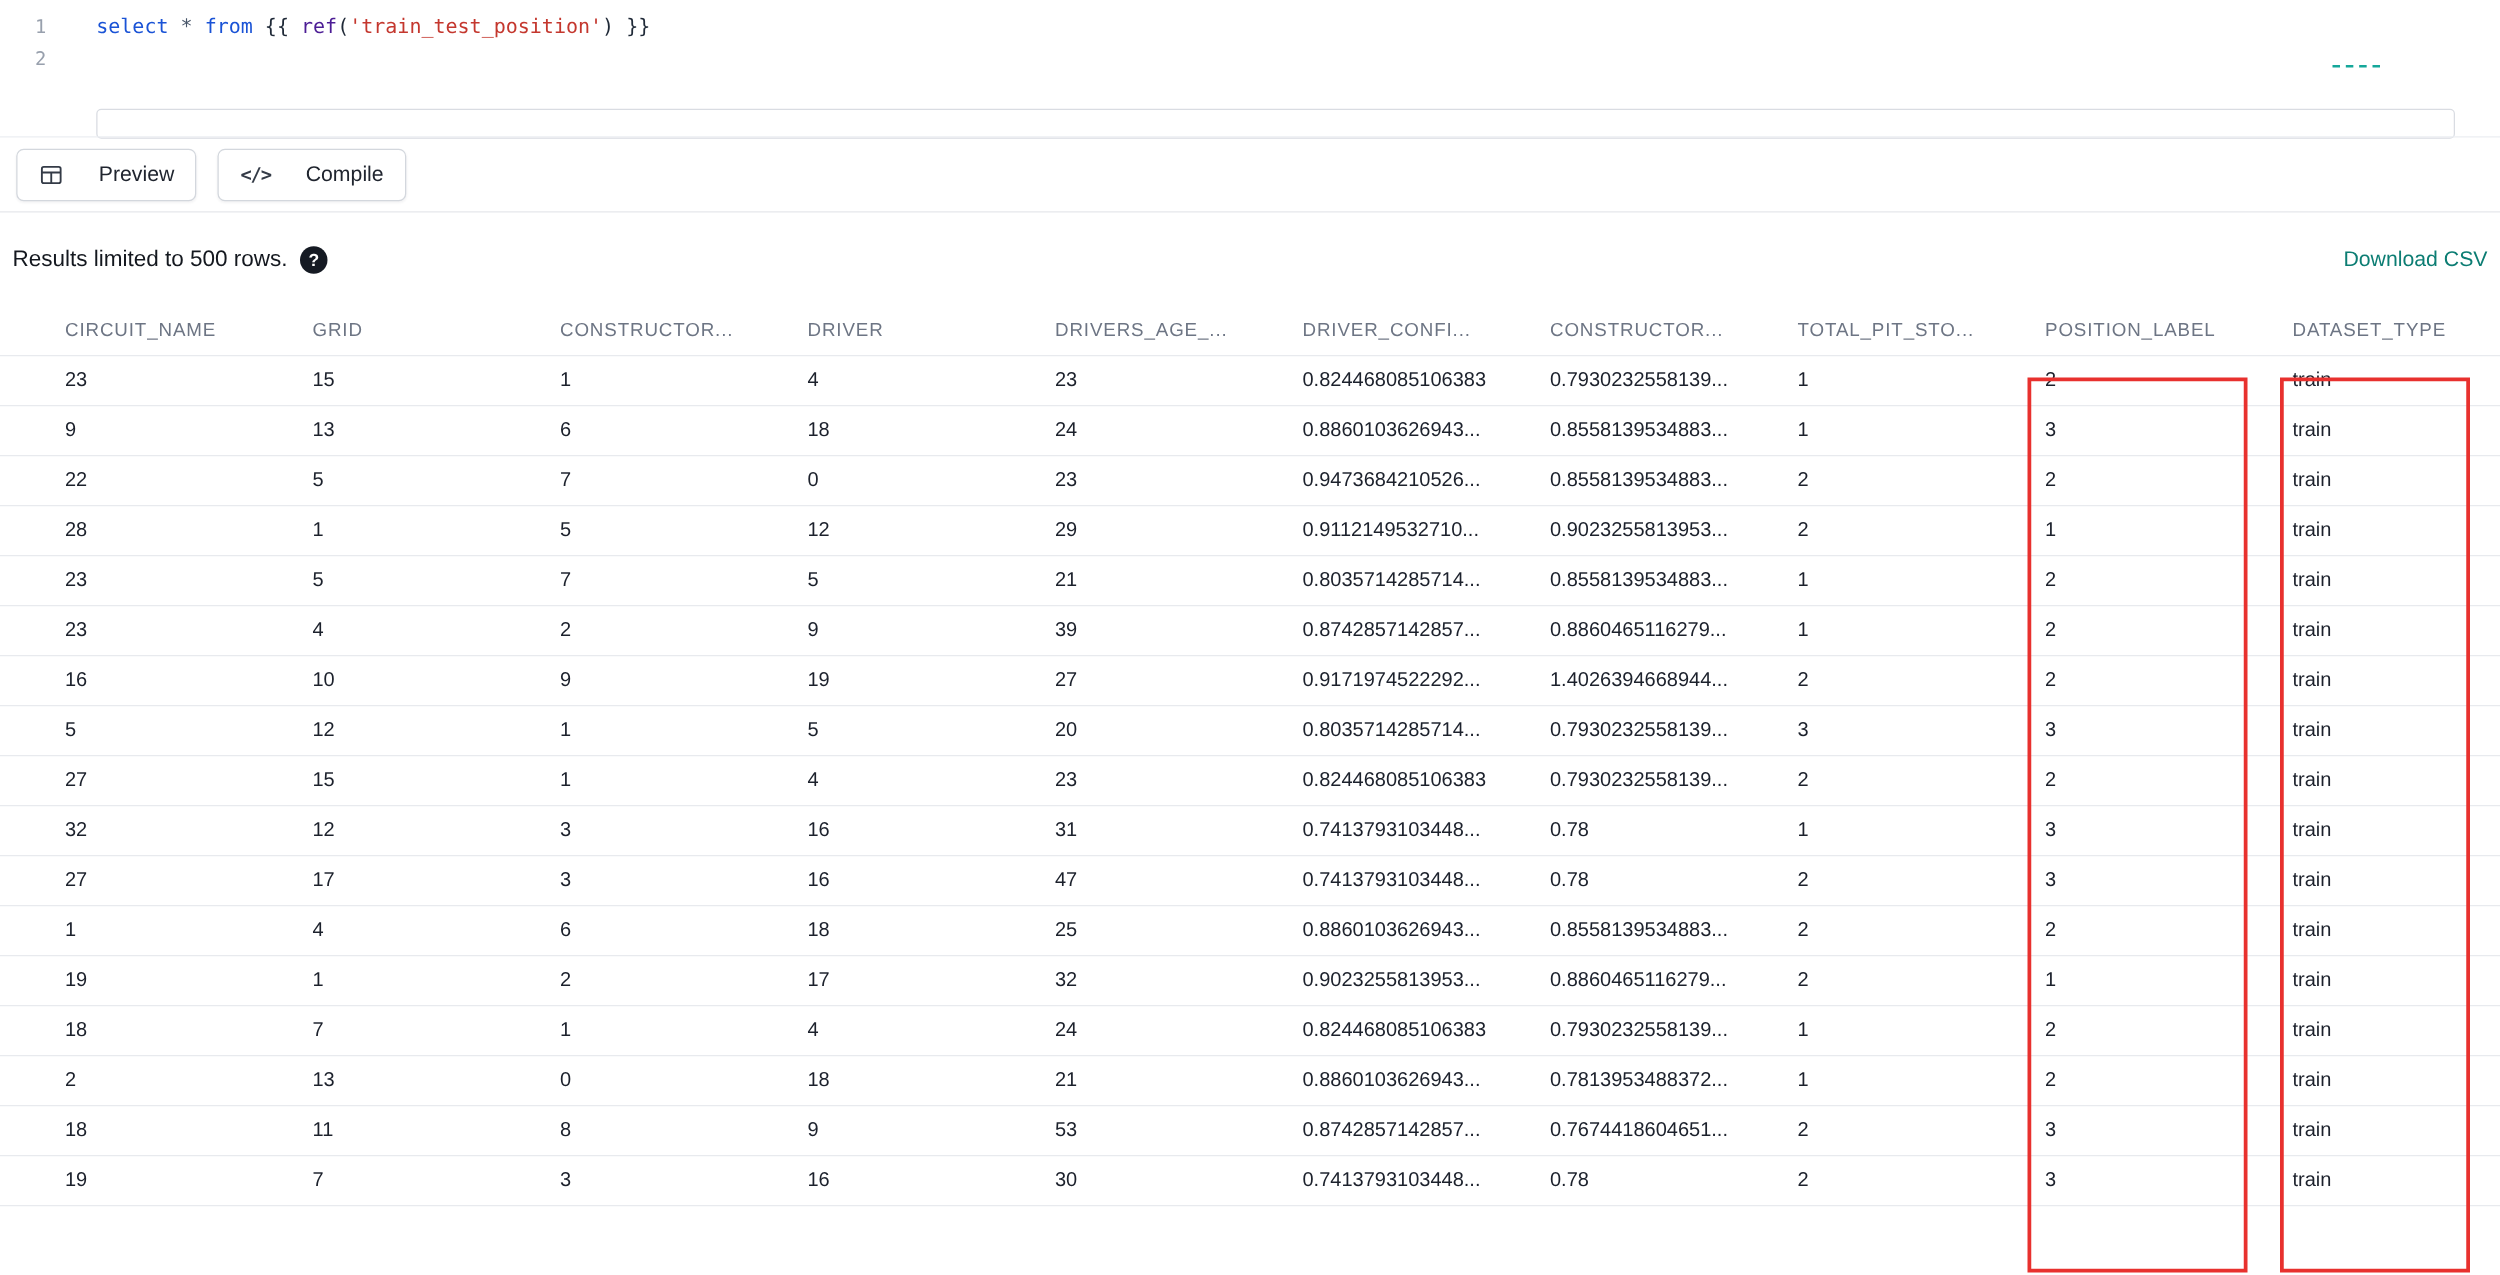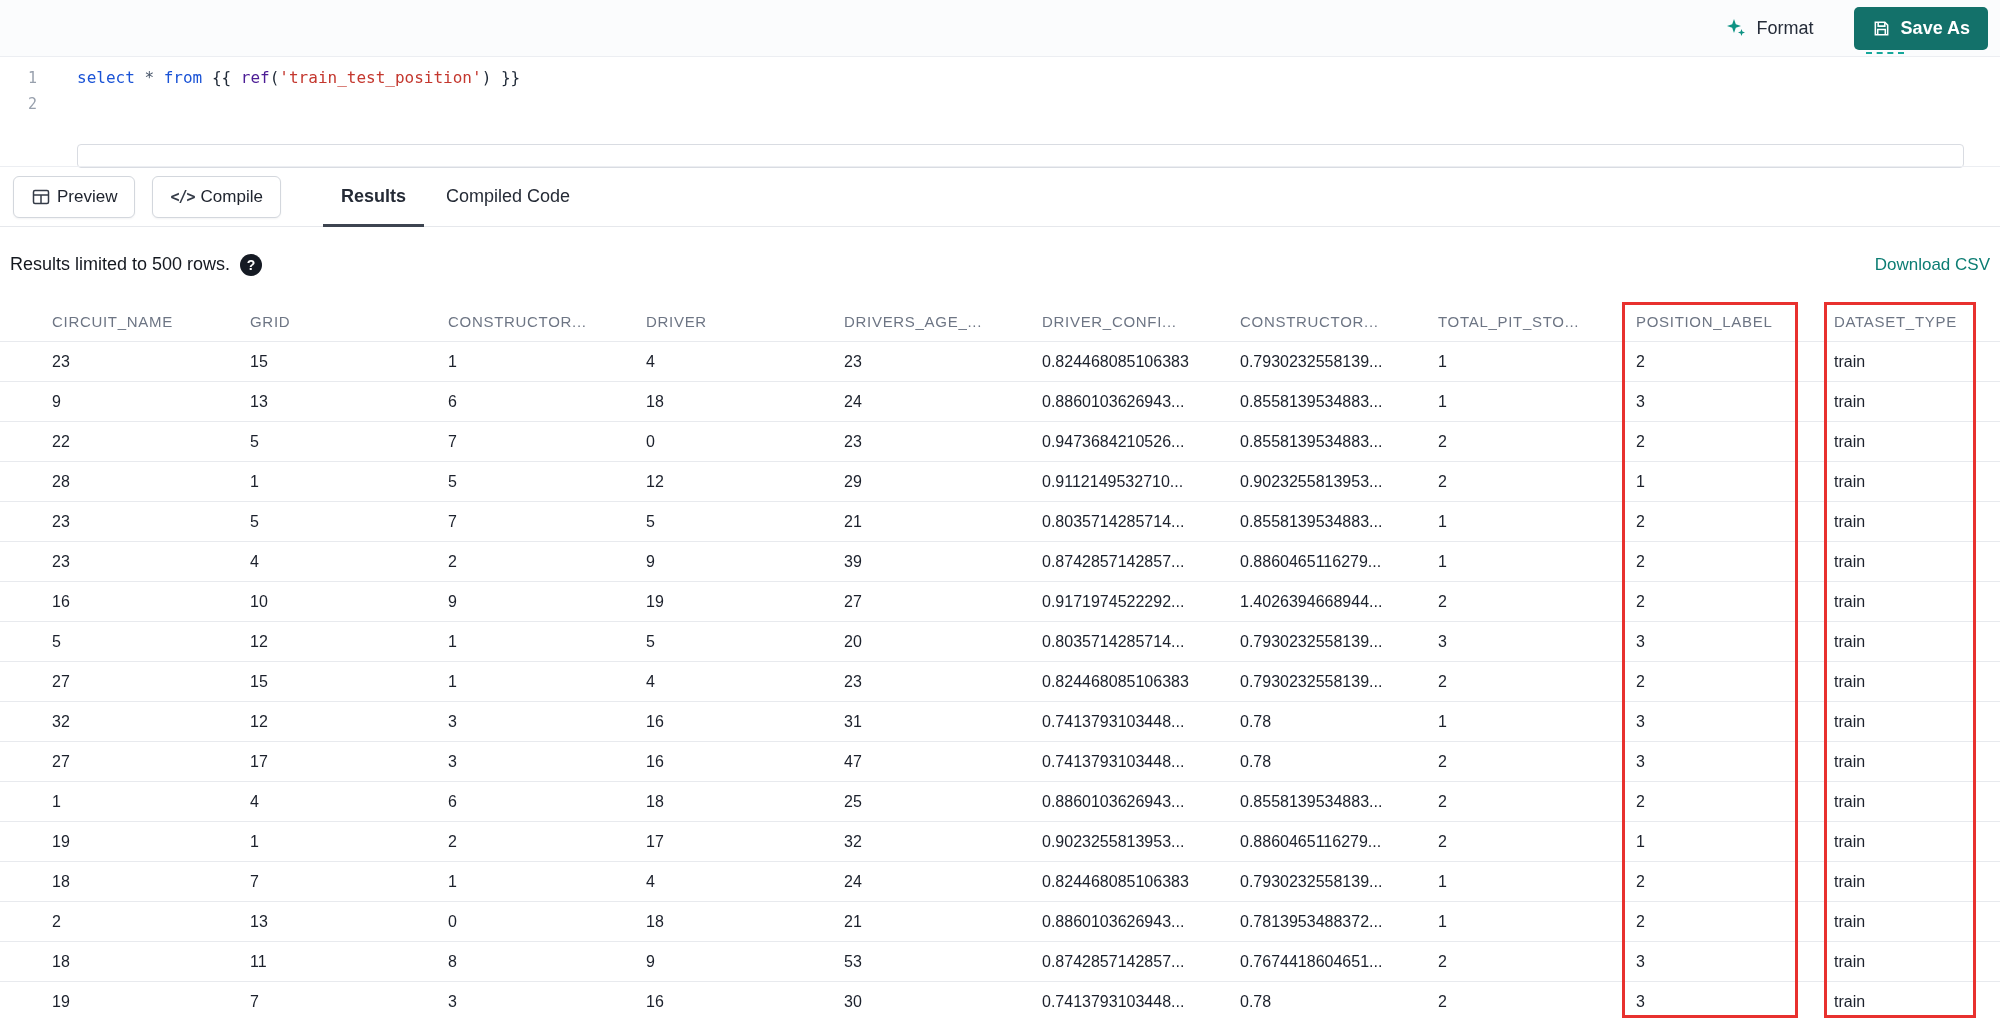--- a/index.html
+++ b/index.html
@@ -76,21 +76,21 @@
     height: 61px;
     border-top: 1px solid #eceef2;
     border-bottom: 1px solid #e6e8ec;
     display: flex; align-items: center;
     padding-left: 13px;
     position: relative;
   }
   .btn {
     height: 42px; background: #fff;
     border: 1px solid #d3d7dd; border-radius: 6px;
-    display: flex; align-items: center; gap: 6px;
+    display: flex; align-items: center; gap: 28px;
     padding: 0 17px; cursor: pointer;
     font-family: inherit; font-size: 17px; color: #20252f;
     box-shadow: 0 1px 2px rgba(16,24,40,.05);
   }
   .btn + .btn { margin-left: 17px; }
   .code-glyph {
     font-family: "DejaVu Sans Mono", monospace;
     font-weight: 700; font-size: 15px; color: #343b47;
     letter-spacing: -1px;
   }
@@ -147,37 +147,20 @@
     pointer-events: none;
   }
   .annot.pos { left: 1622px; top: 302px; width: 176px; height: 716px; }
   .annot.ds  { left: 1824px; top: 302px; width: 152px; height: 716px; }
 </style>
 </head>
 <body>
 
 <div class="app">
 
-  <div class="toolbar">
-    <button class="format-btn">
-      <svg width="22" height="22" viewBox="0 0 22 22">
-        <path d="M9 2 L10.8 7.2 L16 9 L10.8 10.8 L9 16 L7.2 10.8 L2 9 L7.2 7.2 Z" fill="#0e9384"></path>
-        <path d="M16.5 12 L17.4 14.6 L20 15.5 L17.4 16.4 L16.5 19 L15.6 16.4 L13 15.5 L15.6 14.6 Z" fill="#0e9384"></path>
-      </svg>
-      <span>Format</span>
-    </button>
-    <button class="saveas-btn">
-      <svg width="19" height="19" viewBox="0 0 20 20" fill="none" stroke="#ffffff" stroke-width="1.6">
-        <path d="M3.5 3.5 h10 l3 3 v10 h-13 z"></path>
-        <path d="M6.5 3.5 v4 h7 v-4"></path>
-        <path d="M6 16 v-5 h8 v5"></path>
-      </svg>
-      <span>Save As</span>
-    </button>
-  </div>
   <div class="saveas-artifact"></div>
 
   <div class="editor">
     <div class="gutter">
       <div class="ln">1</div>
       <div class="ln">2</div>
     </div>
     <div class="code">
       <div class="code-line"><span class="tok-keyword">select</span><span class="tok-punct"> </span><span class="tok-operator">*</span><span class="tok-punct"> </span><span class="tok-keyword">from</span><span class="tok-punct"> </span><span class="tok-brace">{{ </span><span class="tok-function">ref</span><span class="tok-punct">(</span><span class="tok-string">'train_test_position'</span><span class="tok-punct">)</span><span class="tok-brace"> }}</span></div>
       <div class="code-line">
@@ -192,28 +175,20 @@
         <rect x="2.5" y="3.5" width="15" height="13" rx="1.5"></rect>
         <line x1="2.5" y1="8" x2="17.5" y2="8"></line>
         <line x1="10" y1="8" x2="10" y2="16.5"></line>
       </svg>
       <span>Preview</span>
     </button>
     <button class="btn">
       <span class="code-glyph">&lt;/&gt;</span>
       <span>Compile</span>
     </button>
-    <div class="tabs">
-      <div class="tab active">
-        <span>Results</span>
-      </div>
-      <div class="tab">
-        <span>Compiled Code</span>
-      </div>
-    </div>
   </div>
 
   <div class="meta">
     <div class="meta-left">
       <span>Results limited to 500 rows.</span>
       <span class="help">?</span>
     </div>
     <a class="dl">Download CSV</a>
   </div>
 

